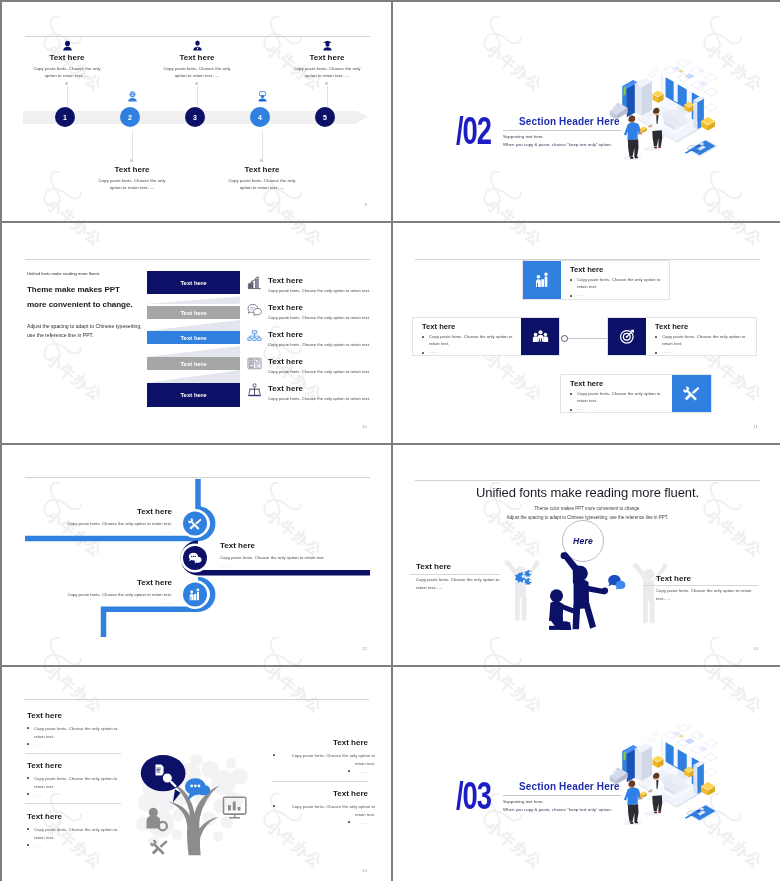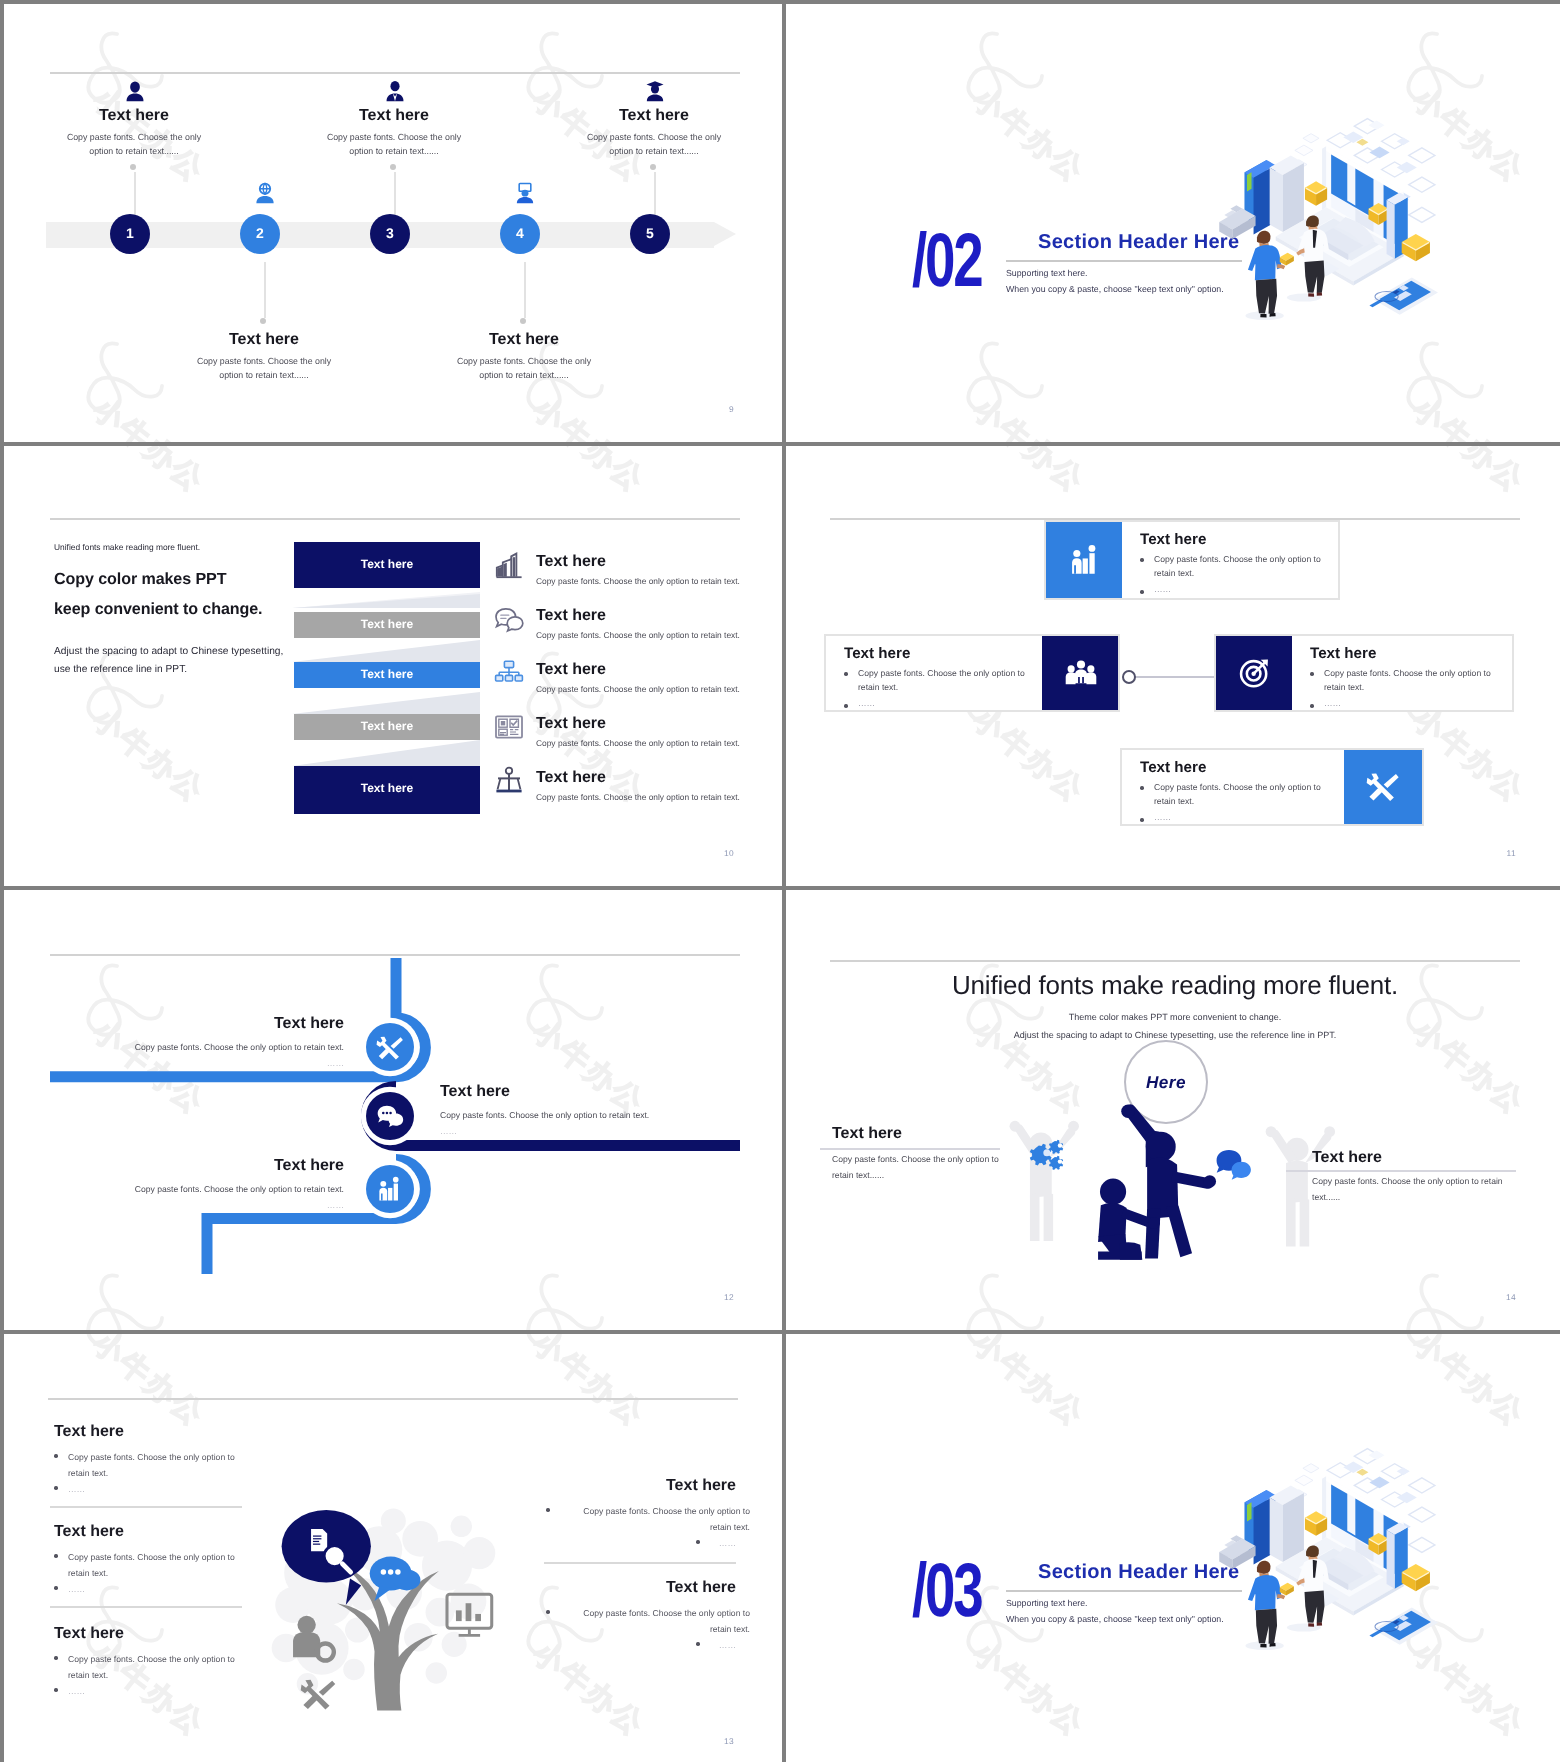--- a/index.html
+++ b/index.html
@@ -367,22 +367,22 @@
           </svg>
           <div class="wmtile" style="left:14px;top:26px;">小牛办公</div>
         </div>
         <div style="position:absolute;left:-402px;top:256px;"></div>
         <div style="position:absolute;left:-182px;top:256px;"></div>
         <div style="position:absolute;left:38px;top:256px;"></div>
         <div style="position:absolute;left:258px;top:256px;"></div>
       </div>
     <div class="topline" style="left:23px;top:36px;width:345px;"></div>
     <div class="bd" style="left:25px;top:48px;font-size:4.2px;color:#2b2b38;">Unified fonts make reading more fluent.</div>
-    <div class="tt" style="left:25px;top:62px;font-size:8.05px;letter-spacing:-.05px;">Copy color makes PPT</div>
-    <div class="tt" style="left:25px;top:77px;font-size:8.05px;letter-spacing:-.05px;">keep convenient to change.</div>
+    <div class="tt" style="left:25px;top:62px;font-size:8.05px;letter-spacing:-.05px;">Theme make makes PPT</div>
+    <div class="tt" style="left:25px;top:77px;font-size:8.05px;letter-spacing:-.05px;">more convenient to change.</div>
     <div class="bd" style="left:25px;top:99px;width:116px;font-size:5.1px;line-height:1.85;color:#2b2b38;">Adjust the spacing to adapt to Chinese typesetting, use the reference line in PPT.</div>
 
     <svg style="position:absolute;left:144px;top:48px;" width="94" height="138" viewBox="0 0 94 138">
       <path d="M0 33 L94 25 L94 33 L0 33 Z" fill="#f1f2f6"></path>
       <path d="M0 33 L94 26 L94 33 L0 33 Z" fill="#e3e6ed"></path>
       <path d="M0 60 L94 49 L94 60 L0 60 Z" fill="#e3e6ed"></path>
       <path d="M0 86 L94 75 L94 86 L0 86 Z" fill="#e3e6ed"></path>
       <path d="M0 112 L94 99 L94 112 L0 112 Z" fill="#e3e6ed"></path>
     </svg>
 

